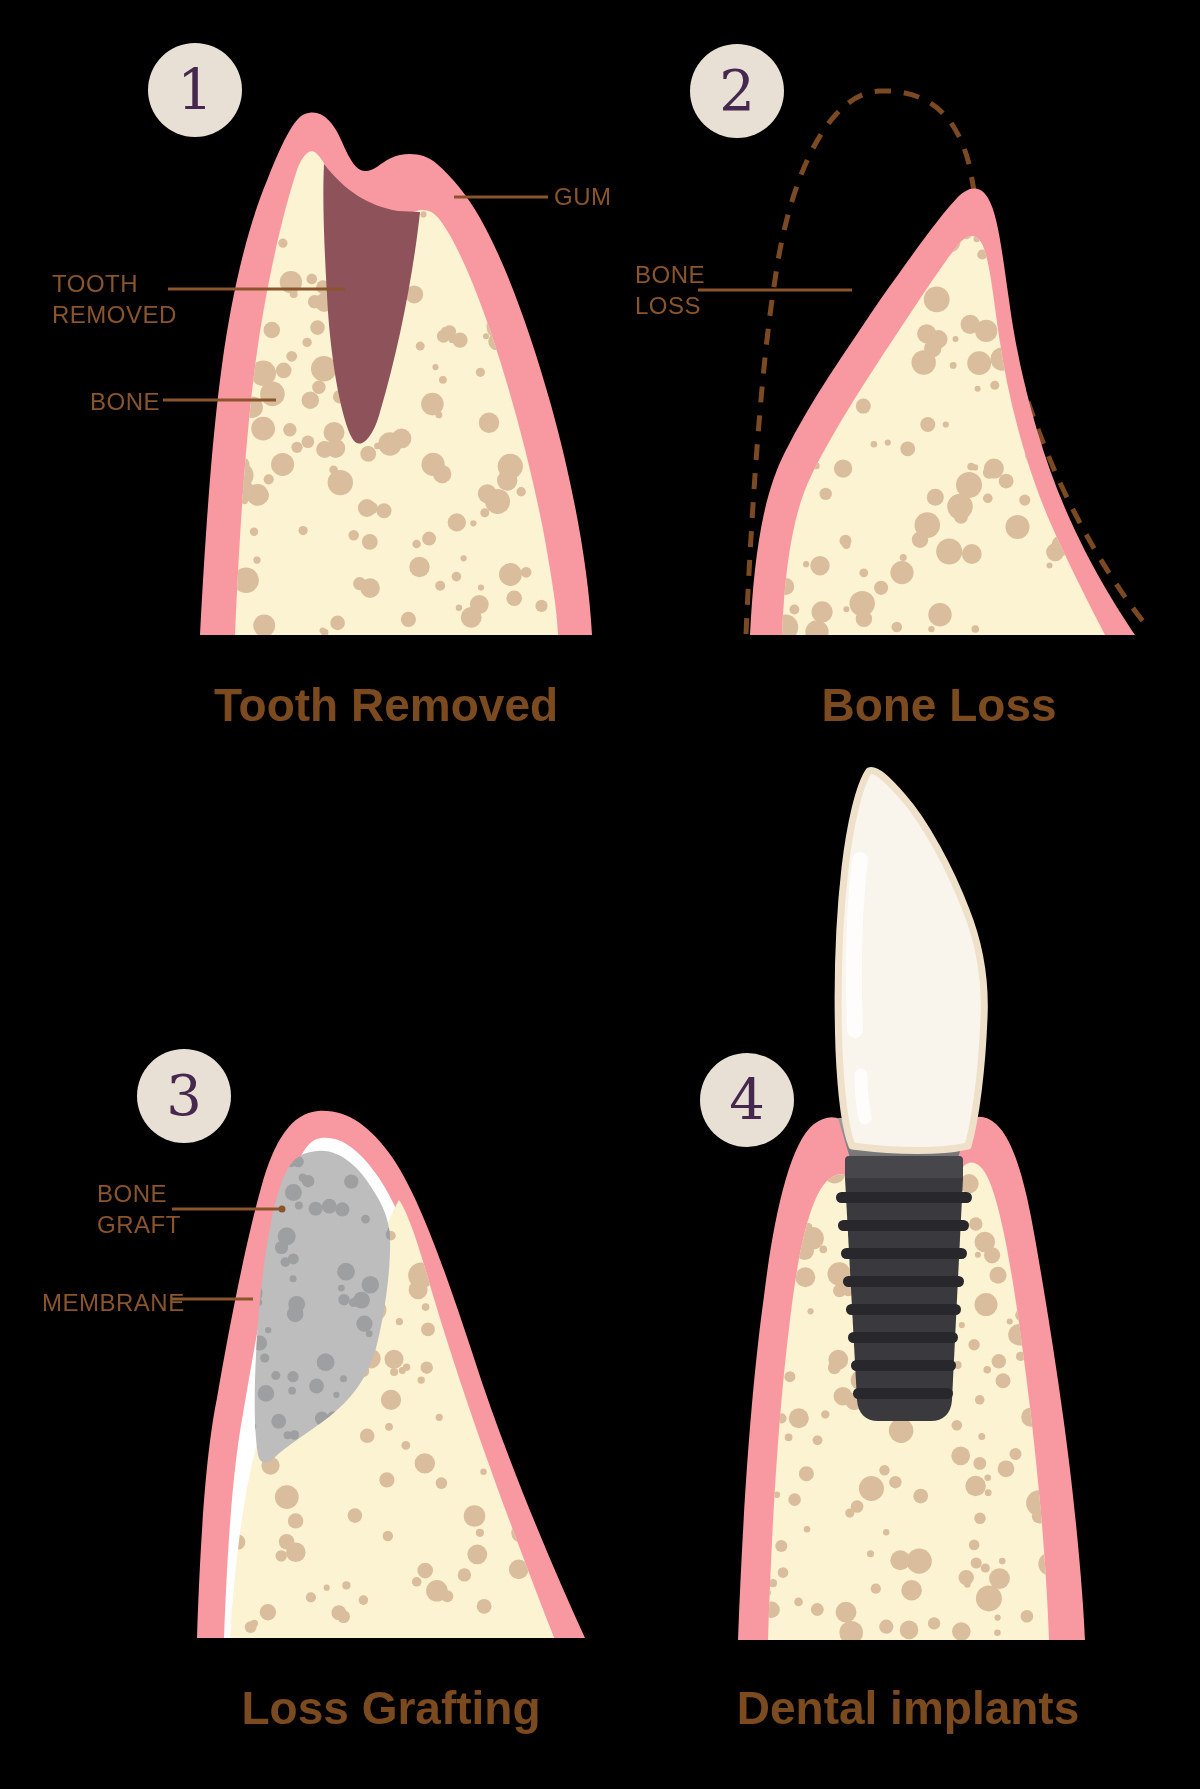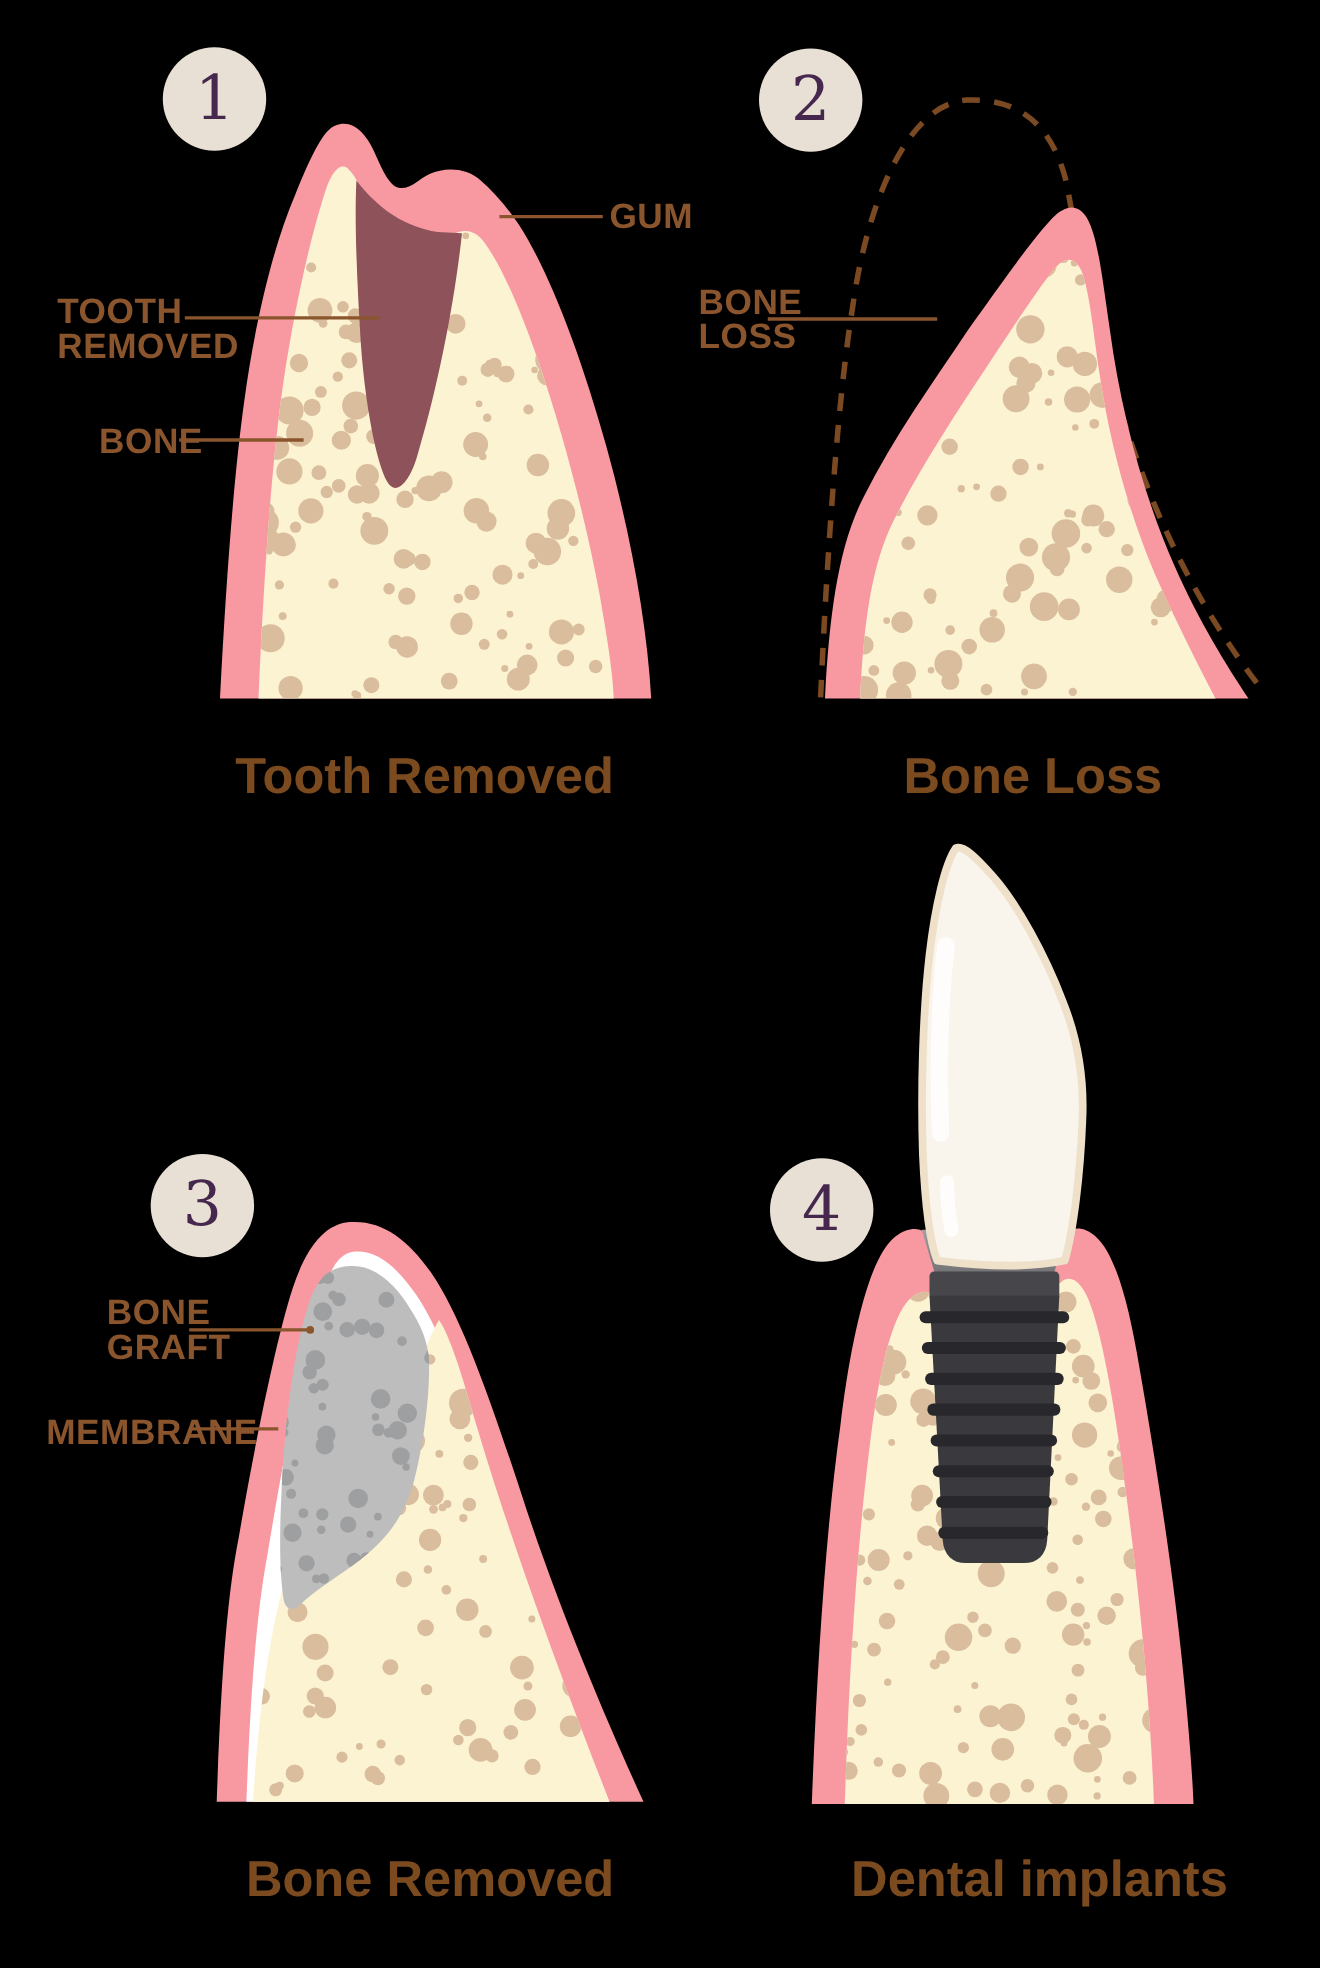--- a/index.html
+++ b/index.html
@@ -7,21 +7,21 @@
     position:relative;width:1200px;height:1789px;background:#000;overflow:hidden;
     font-family:"Liberation Sans",sans-serif;
   }
   .art{position:absolute;left:0;top:0;width:1200px;height:1789px;}
   .badge{
     position:absolute;width:94px;height:94px;border-radius:50%;
     background:#E8E0D4;display:flex;align-items:center;justify-content:center;
     font-family:"DejaVu Serif",serif;font-size:56px;color:#46284F;line-height:1;
   }
   .label{
-    position:absolute;color:#8A552D;font-size:32px;font-weight:bold;
+    position:absolute;color:#8A552D;font-size:24px;font-weight:normal;
     letter-spacing:0.5px;line-height:31px;white-space:pre-line;
   }
   .title{
     position:absolute;color:#7B4A1E;font-size:46px;font-weight:bold;
     text-align:center;width:500px;line-height:1.1;
   }
 </style>
 </head>
 <body>
 
@@ -716,16 +716,16 @@
   <div class="label" style="left:90px;top:386px">BONE</div>
   <div class="label" style="left:554px;top:181px">GUM</div>
   <div class="label" style="left:635px;top:259px">BONE
 LOSS</div>
   <div class="label" style="left:97px;top:1178px">BONE
 GRAFT</div>
   <div class="label" style="left:42px;top:1287px">MEMBRANE</div>
 
   <div class="title" style="left:136px;top:680px">Tooth Removed</div>
   <div class="title" style="left:689px;top:680px">Bone Loss</div>
-  <div class="title" style="left:141px;top:1683px">Bone Removed</div>
-  <div class="title" style="left:695px;top:1683px">Dental implants</div>
+  <div class="title" style="left:141px;top:1683px">Loss Grafting</div>
+  <div class="title" style="left:658px;top:1683px">Dental implants</div>
 
 </div>
 
 </body></html>

